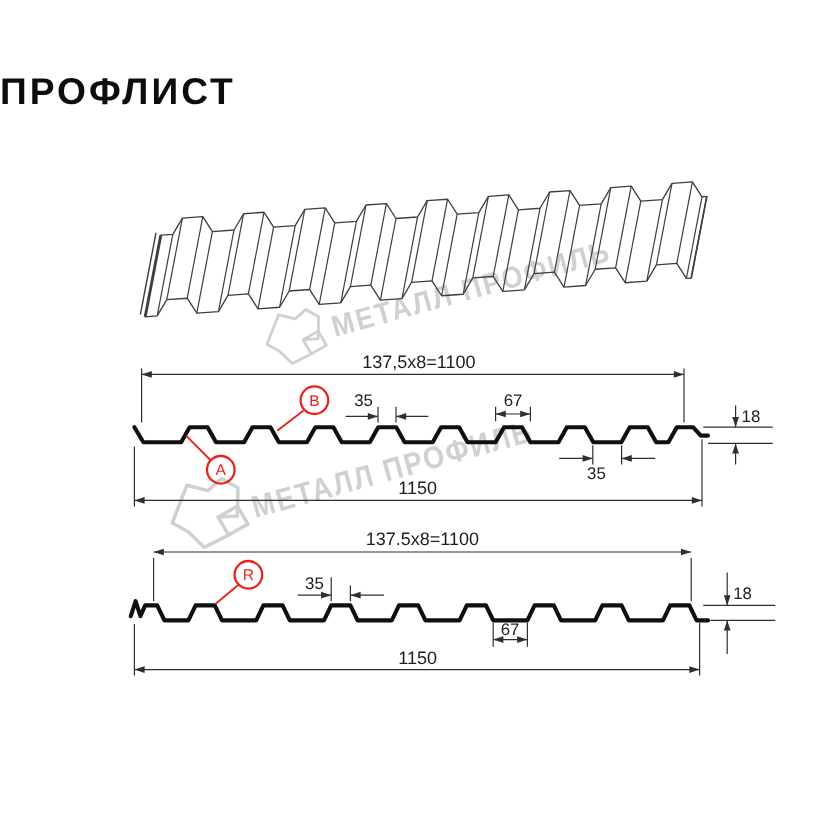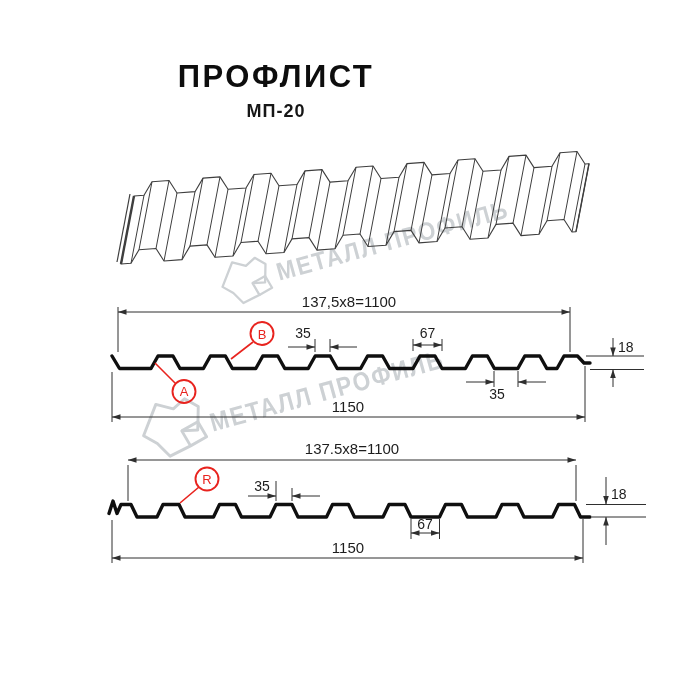--- a/index.html
+++ b/index.html
@@ -1,36 +1,35 @@
 <!DOCTYPE html>
 <html><head>
 <meta charset="utf-8">
 <style>
   html,body{margin:0;padding:0;background:#ffffff;}
   #page{position:relative;width:700px;height:700px;background:#ffffff;overflow:hidden;
         font-family:"Liberation Sans",sans-serif;}
-  .txt{position:absolute;left:0;width:552px;text-align:center;}
+  .txt{position:absolute;left:0;width:552px;text-align:left;}
   .title{top:59px;font-size:31px;font-weight:800;letter-spacing:2.5px;color:#0d0d0d;}
   .subtitle{top:101px;font-size:18px;font-weight:600;letter-spacing:1px;color:#161616;}
   .footer{top:616px;font-size:17px;font-weight:600;letter-spacing:1.2px;color:#1a1a1a;}
   svg{position:absolute;left:0;top:0;}
   .dim{font-family:"Liberation Sans",sans-serif;font-size:15px;fill:#1d1d1d;text-anchor:middle;}
   .dim-s{font-family:"Liberation Sans",sans-serif;font-size:14px;fill:#1d1d1d;text-anchor:middle;}
   .astart{text-anchor:start;}
   .lab{font-family:"Liberation Sans",sans-serif;font-size:13px;text-anchor:middle;}
   .wm-logo{fill:none;stroke:#cdd1d4;stroke-width:2.6;stroke-linejoin:round;}
   .wm-text{font-family:"Liberation Sans",sans-serif;font-weight:bold;fill:#cdd1d4;letter-spacing:2px;}
 </style>
 </head>
 <body>
 
 <div id="page">
 
   <div class="txt title">ПРОФЛИСТ</div>
-  <div class="txt subtitle">МП-20</div>
 
   <svg width="700" height="700" viewBox="0 0 700 700">
 
     <g>
       <g transform="translate(226,306) rotate(-15.5)">
         <g transform="scale(0.88)">
           <path class="wm-logo" d="M2,-22 L20,-46 L34,-38 L46,-44 L56,-34 L50,-14 L36,-17 L40,-2 L20,2 L12,-12 Z"></path>
           <path class="wm-logo" d="M36,-17 L52,-21 L56,-6 L40,-2"></path>
         </g>
         <text class="wm-text" x="58" y="-10" font-size="25" textLength="240" lengthAdjust="spacingAndGlyphs">МЕТАЛЛ ПРОФИЛЬ</text>

